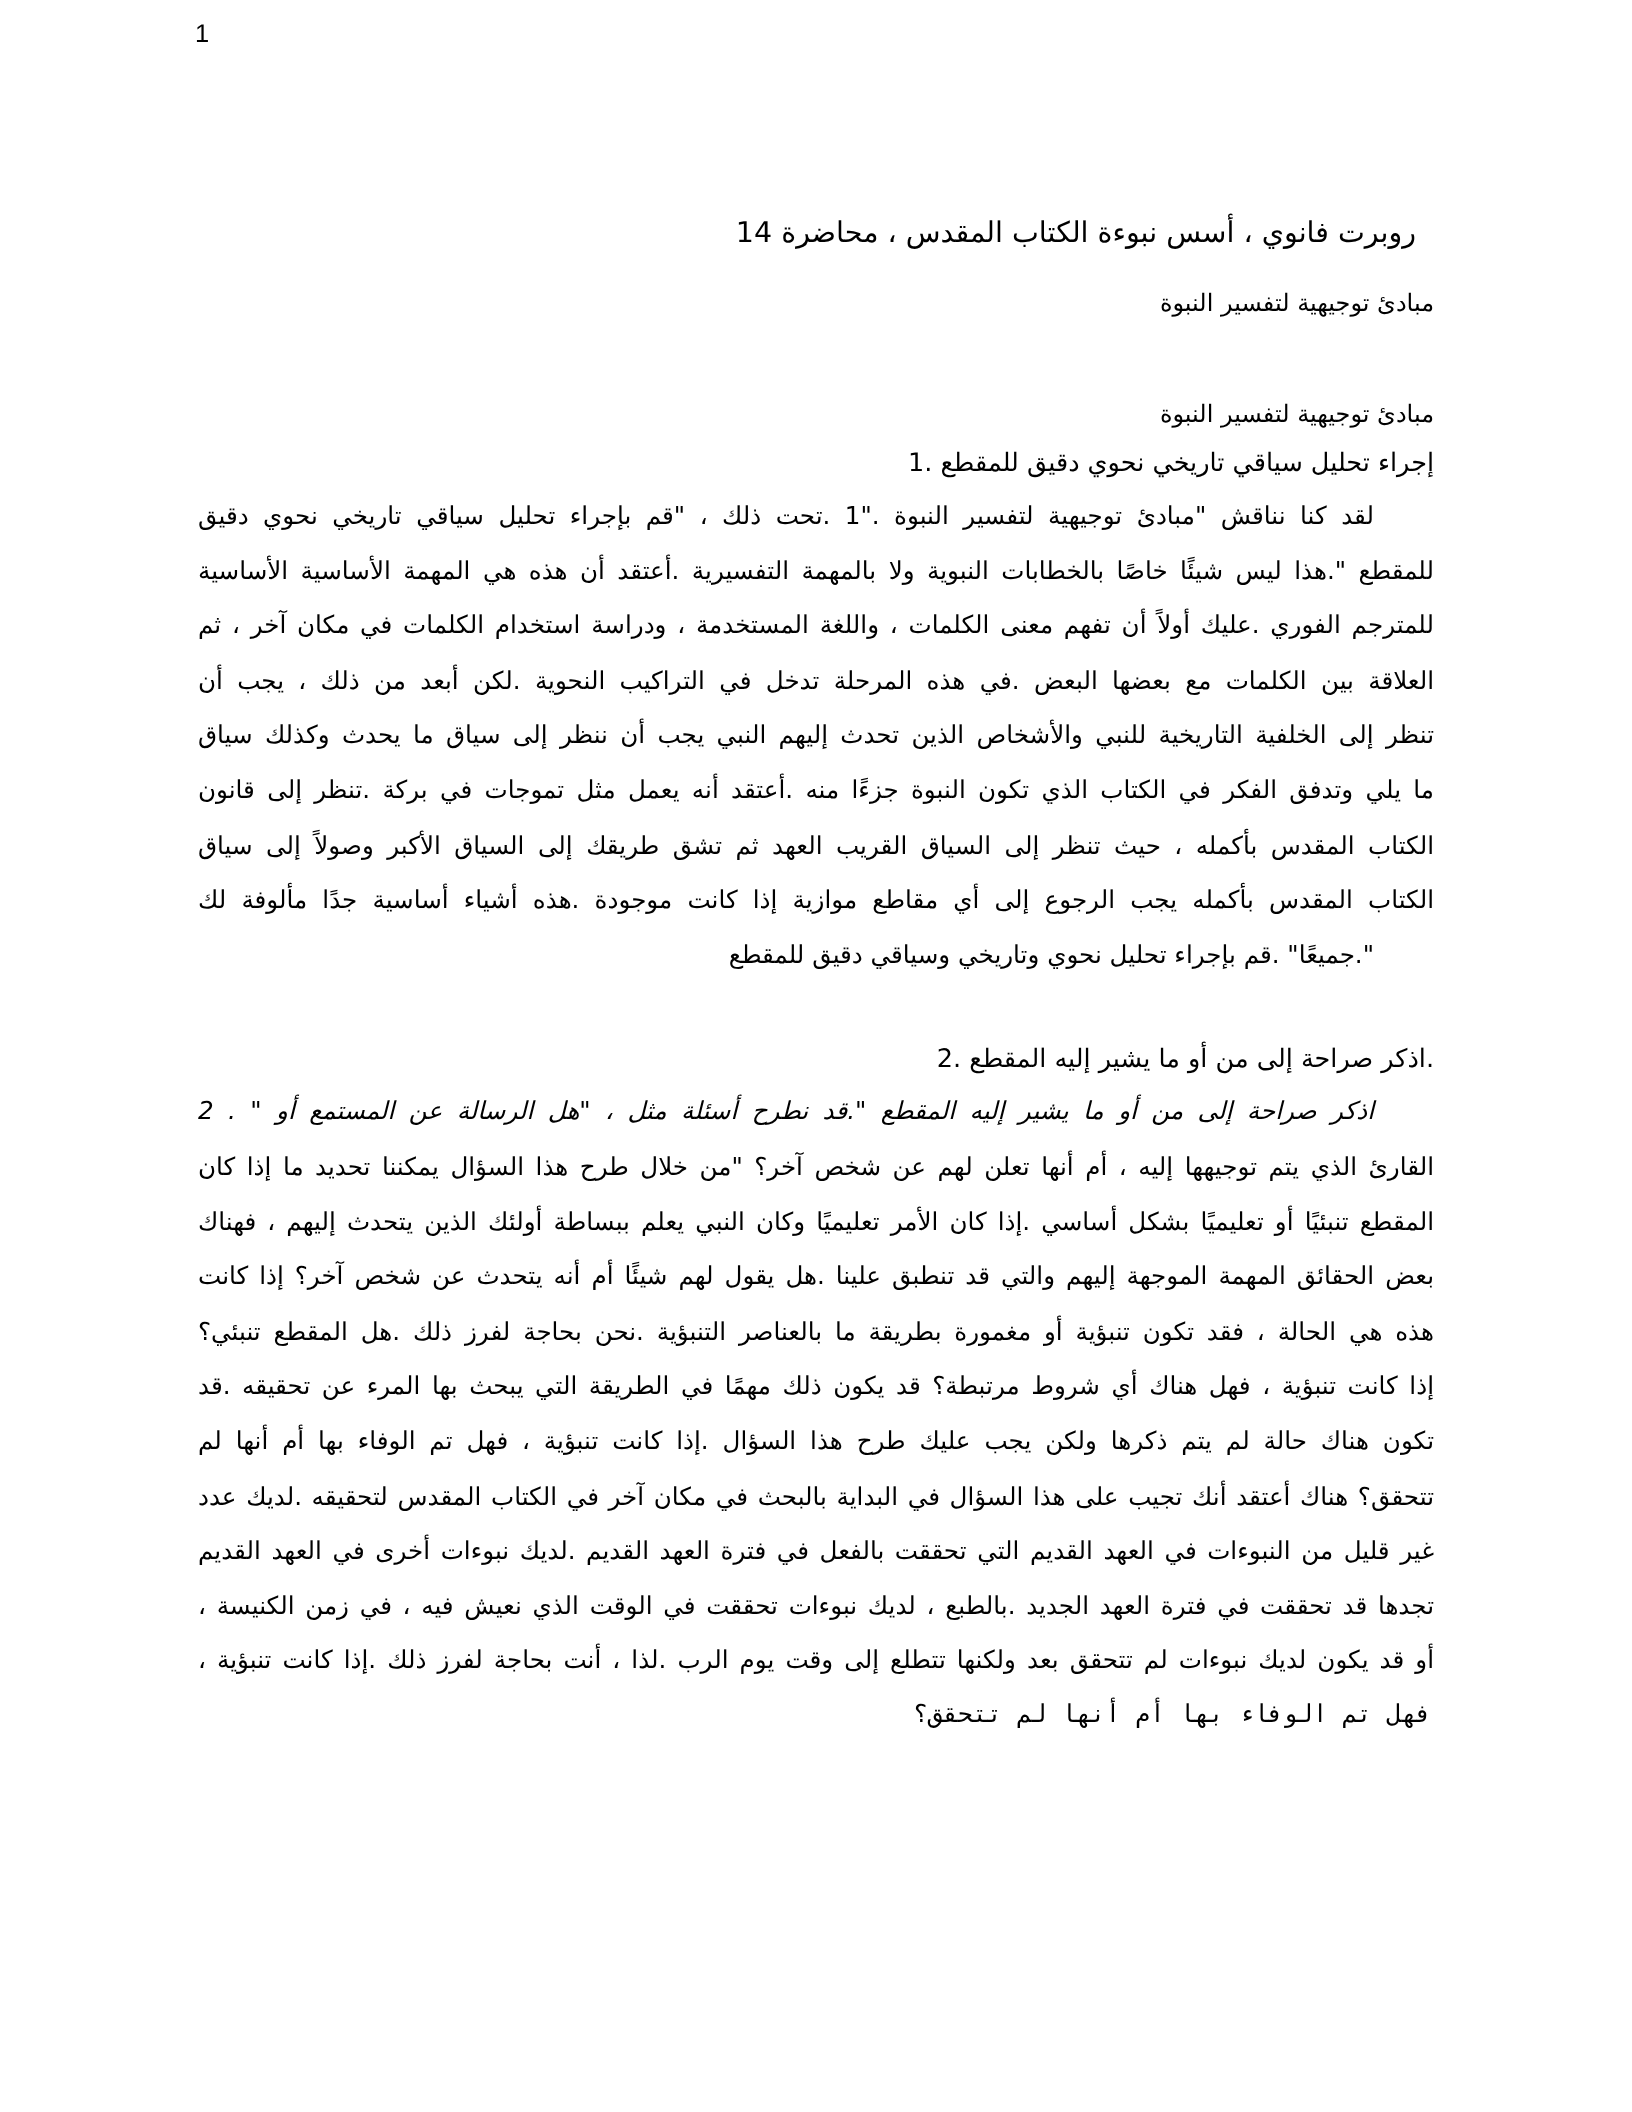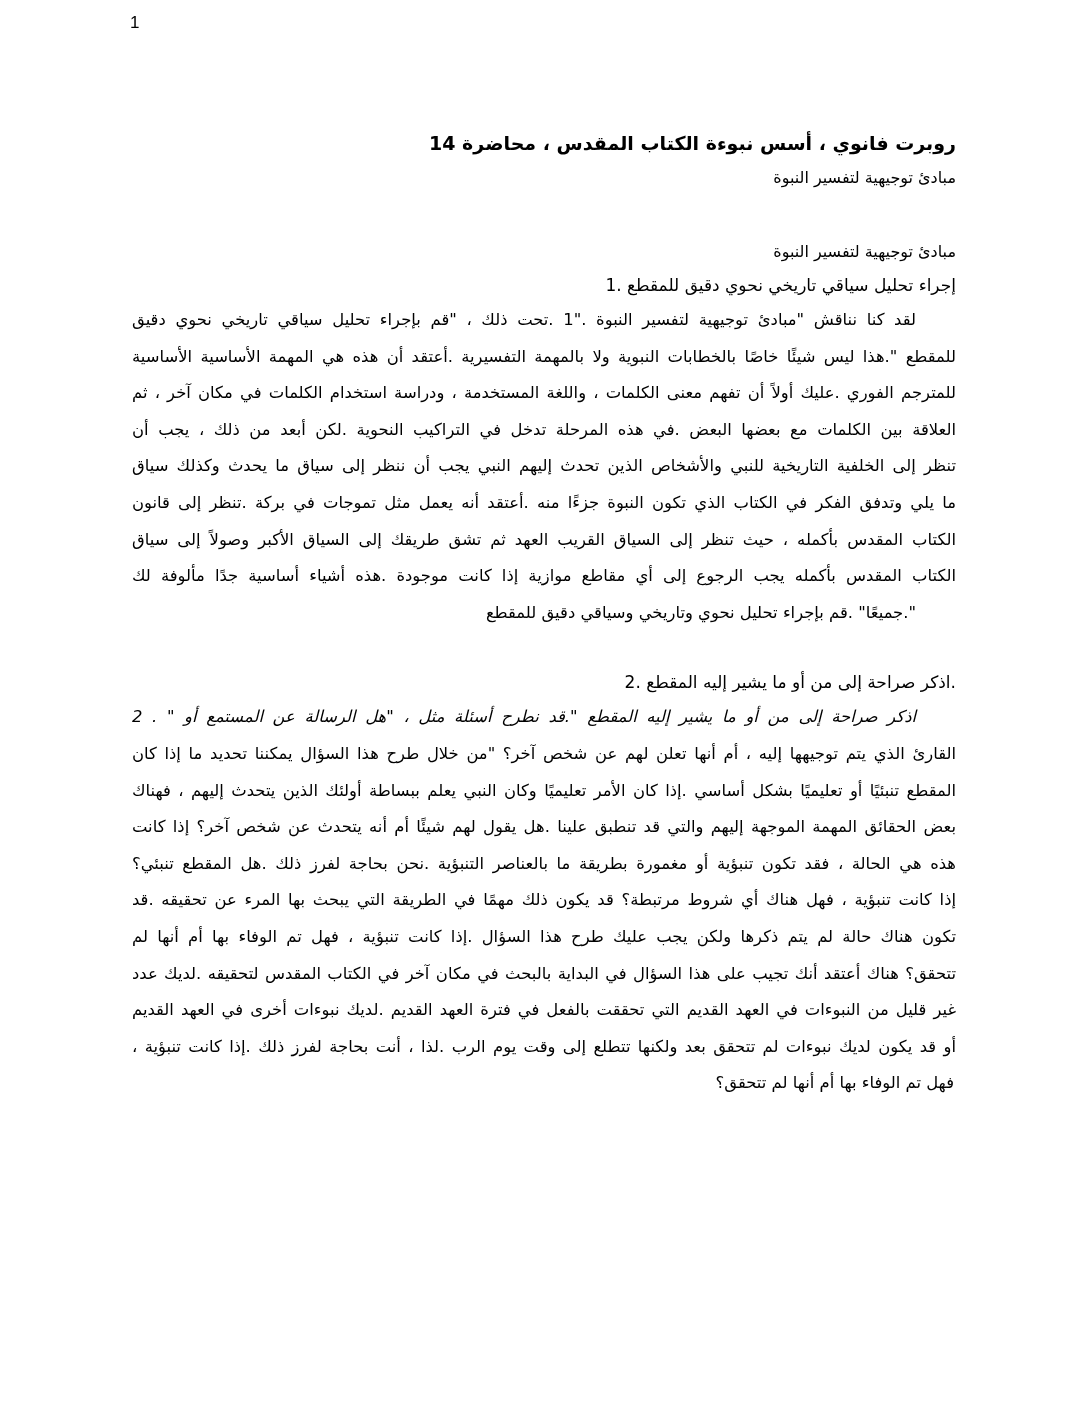--- a/index.html
+++ b/index.html
@@ -25,24 +25,24 @@
     }
     .content {
       position: absolute;
       left: 132px;
       top: 124px;
       width: 824px;
       direction: rtl;
       text-align: right;
     }
     .title {
-      font-weight: bold;
+      font-weight: normal;
       font-size: 19px;
       line-height: 38px;
-      margin: 0;
+      margin: 12px;
     }
     .subtitle {
       font-size: 16px;
       line-height: 32px;
       margin: 0 0 0 0;
     }
     .section-label {
       font-size: 16px;
       line-height: 32px;
       margin: 0;
@@ -105,16 +105,17 @@
   <div class="para">
     <span class="para-line" style="padding-right:40px;font-style:italic;">اذكر صراحة إلى من أو ما يشير إليه المقطع ".قد نطرح أسئلة مثل ، "هل الرسالة عن المستمع أو " . 2</span>
     <span class="para-line">القارئ الذي يتم توجيهها إليه ، أم أنها تعلن لهم عن شخص آخر؟ "من خلال طرح هذا السؤال يمكننا تحديد ما إذا كان</span>
     <span class="para-line">المقطع تنبئيًا أو تعليميًا بشكل أساسي .إذا كان الأمر تعليميًا وكان النبي يعلم ببساطة أولئك الذين يتحدث إليهم ، فهناك</span>
     <span class="para-line">بعض الحقائق المهمة الموجهة إليهم والتي قد تنطبق علينا .هل يقول لهم شيئًا أم أنه يتحدث عن شخص آخر؟ إذا كانت</span>
     <span class="para-line">هذه هي الحالة ، فقد تكون تنبؤية أو مغمورة بطريقة ما بالعناصر التنبؤية .نحن بحاجة لفرز ذلك .هل المقطع تنبئي؟</span>
     <span class="para-line">إذا كانت تنبؤية ، فهل هناك أي شروط مرتبطة؟ قد يكون ذلك مهمًا في الطريقة التي يبحث بها المرء عن تحقيقه .قد</span>
     <span class="para-line">تكون هناك حالة لم يتم ذكرها ولكن يجب عليك طرح هذا السؤال .إذا كانت تنبؤية ، فهل تم الوفاء بها أم أنها لم</span>
     <span class="para-line">تتحقق؟ هناك أعتقد أنك تجيب على هذا السؤال في البداية بالبحث في مكان آخر في الكتاب المقدس لتحقيقه .لديك عدد</span>
     <span class="para-line">غير قليل من النبوءات في العهد القديم التي تحققت بالفعل في فترة العهد القديم .لديك نبوءات أخرى في العهد القديم</span>
+    <span class="para-line">تجدها قد تحققت في فترة العهد الجديد .بالطبع ، لديك نبوءات تحققت في الوقت الذي نعيش فيه ، في زمن الكنيسة ،</span>
     <span class="para-line">أو قد يكون لديك نبوءات لم تتحقق بعد ولكنها تتطلع إلى وقت يوم الرب .لذا ، أنت بحاجة لفرز ذلك .إذا كانت تنبؤية ،</span>
-    <span class="para-line last" style="padding-right:2px;">فهل تم الوفاء بها أم أنها لم تتحقق؟</span>
+    <span class="para-line last" style="padding-right:2px;font-family:Liberation Mono, monospace;">فهل تم الوفاء بها أم أنها لم تتحقق؟</span>
   </div>
 </div>
 
 </body></html>

